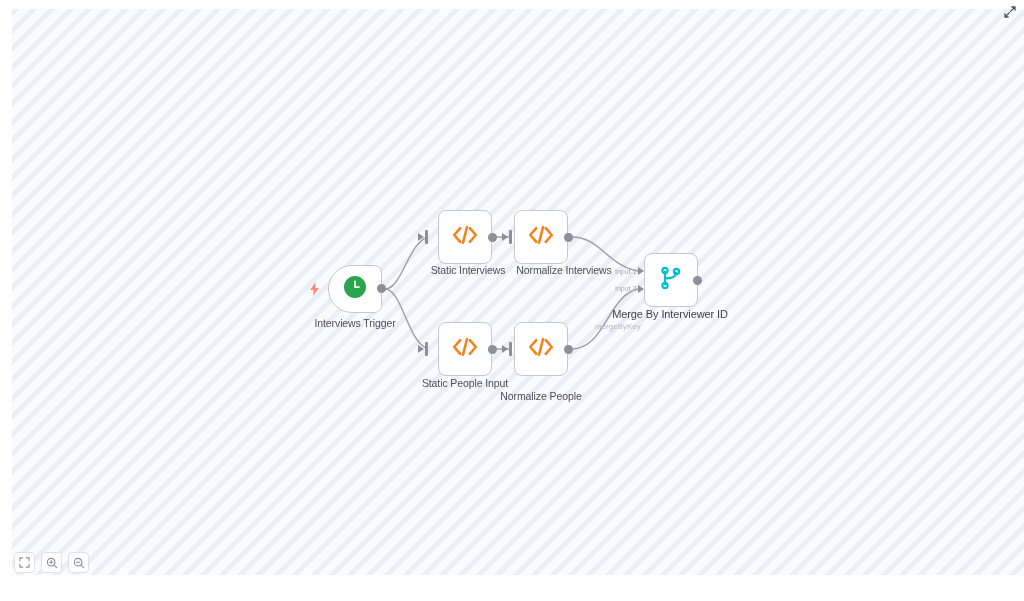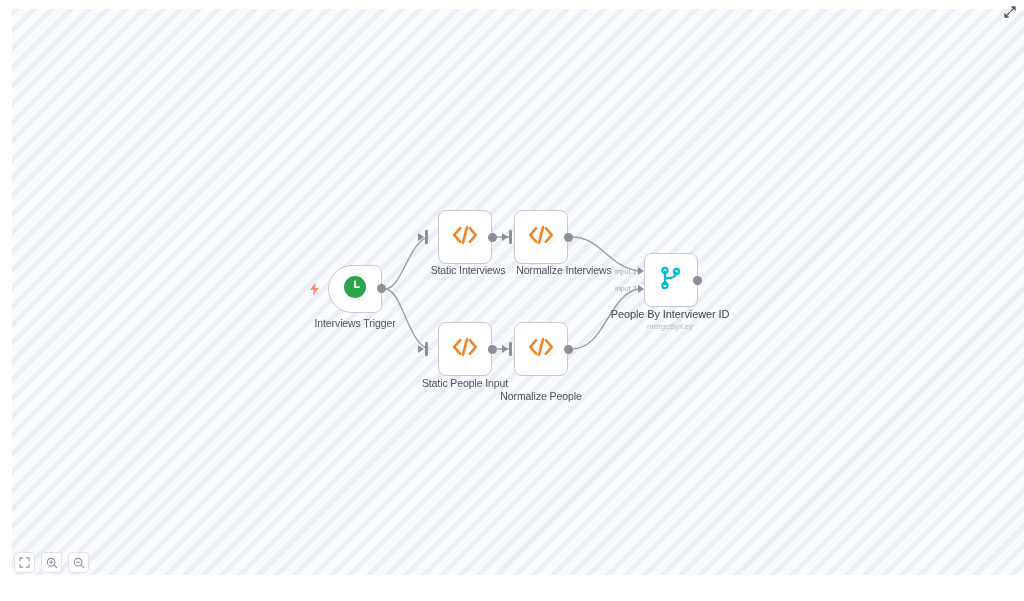--- a/index.html
+++ b/index.html
@@ -89,21 +89,21 @@
   .node-label.strong {
     font-size: 11px;
     color: #3f434b;
   }
 
   .node-sublabel {
     position: absolute;
     font-size: 8px;
     color: #b6bac3;
     white-space: nowrap;
-    text-align: center;
+    text-align: left;
   }
 
   .port-label {
     position: absolute;
     font-size: 7px;
     color: #a7abb5;
     white-space: nowrap;
   }
 
   
@@ -288,21 +288,21 @@
           <path d="M7 6.5 L7 19.5" fill="none" stroke="#00bcd4" stroke-width="2.2" stroke-linecap="round"></path>
 
           <path d="M7 13.5 C 13 13.5, 18 12, 18 7.5" fill="none" stroke="#00bcd4" stroke-width="2.2" stroke-linecap="round"></path>
           <circle cx="7" cy="5.5" r="2.6" fill="none" stroke="#00bcd4" stroke-width="2.2"></circle>
           <circle cx="7" cy="20.5" r="2.6" fill="none" stroke="#00bcd4" stroke-width="2.2"></circle>
           <circle cx="18.5" cy="6.5" r="2.6" fill="none" stroke="#00bcd4" stroke-width="2.2"></circle>
         </svg>
       </span>
     </div>
     <span class="out-dot" style="left:693px; top:275.5px;"></span>
-    <div class="node-label strong" style="left:595px; top:308px; width:150px;">People By Interviewer ID</div>
+    <div class="node-label strong" style="left:595px; top:308px; width:150px;">Merge By Interviewer ID</div>
     <div class="node-sublabel" style="left:595px; top:322px; width:150px;">mergeByKey</div>
 
   </div>
 
   <div id="controls">
     <div class="ctrl-btn">
       <svg width="11" height="11" viewBox="0 0 12 12">
         <path d="M1 4 V1 H4 M8 1 H11 V4 M11 8 V11 H8 M4 11 H1 V8" fill="none" stroke="#8b8f98" stroke-width="1.2" stroke-linecap="round"></path>
       </svg>
     </div>

